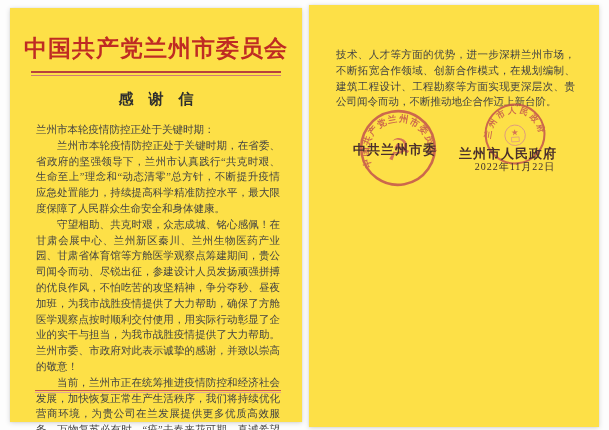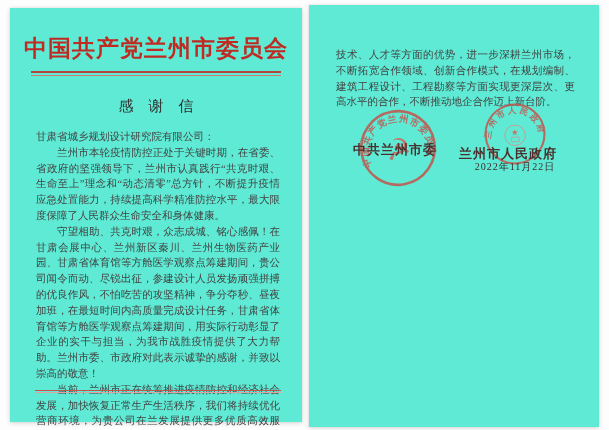--- a/index.html
+++ b/index.html
@@ -2,38 +2,38 @@
 <html><head>
 <meta charset="utf-8">
 <style>
   html,body{margin:0;padding:0;}
   body{
     width:609px;height:430px;position:relative;overflow:hidden;
     background:#fdfdfd;
     font-family:"Liberation Serif","DejaVu Serif",serif;
   }
   .page{
-    position:absolute;background:#5eead4;
+    position:absolute;background:#fde047;
     box-shadow:0 1px 5px rgba(0,0,0,.16), 0 0 1px rgba(0,0,0,.12);
   }
   .page-left{left:10px;top:8px;width:292px;height:414px;}
   .page-right{left:309px;top:5px;width:290px;height:422px;}
 
   .org-header{
     margin-top:25px;text-align:center;
     font-size:23px;font-weight:bold;color:#bf2b23;letter-spacing:1px;
     white-space:nowrap;
   }
   .header-rule{
     margin:7px 21px 0 21px;height:2px;
     border-top:2px solid #b8423c;border-bottom:1px solid #cf7b75;
   }
   .letter-title{
-    margin-top:21px;text-align:center;
-    font-size:15px;font-weight:normal;color:#2e2e2e;
+    margin-top:14px;text-align:center;
+    font-size:15px;font-weight:bold;color:#2e2e2e;
     letter-spacing:15px;text-indent:15px;white-space:nowrap;
   }
   .body-text{
     margin:13px 22px 0 26px;
     font-size:10.5px;line-height:15.8px;color:#434343;
     text-align:justify;
   }
   .body-text p{margin:0;text-indent:2em;}
   .body-text p.salutation{text-indent:0;}
   .bottom-rule{
@@ -63,31 +63,31 @@
   }
 </style>
 </head>
 <body>
 
 <div class="page page-left">
   <div class="org-header">中国共产党兰州市委员会</div>
   <div class="header-rule"></div>
   <div class="letter-title">感谢信</div>
   <div class="body-text">
-    <p class="salutation">甘肃省城乡规划设计研究院有限公司：</p>
+    <p class="salutation">兰州市本轮疫情防控正处于关键时期：</p>
     <p>兰州市本轮疫情防控正处于关键时期，在省委、省政府的坚强领导下，兰州市认真践行“共克时艰、生命至上”理念和“动态清零”总方针，不断提升疫情应急处置能力，持续提高科学精准防控水平，最大限度保障了人民群众生命安全和身体健康。</p>
-    <p>守望相助、共克时艰，众志成城、铭心感佩！在甘肃会展中心、兰州新区秦川、兰州生物医药产业园、甘肃省体育馆等方舱医学观察点筹建期间，贵公司闻令而动、尽锐出征，参建设计人员发扬顽强拼搏的优良作风，不怕吃苦的攻坚精神，争分夺秒、昼夜加班，在最短时间内高质量完成设计任务，甘肃省体育馆等方舱医学观察点筹建期间，用实际行动彰显了企业的实干与担当，为我市战胜疫情提供了大力帮助。兰州市委、市政府对此表示诚挚的感谢，并致以崇高的敬意！</p>
+    <p>守望相助、共克时艰，众志成城、铭心感佩！在甘肃会展中心、兰州新区秦川、兰州生物医药产业园、甘肃省体育馆等方舱医学观察点筹建期间，贵公司闻令而动、尽锐出征，参建设计人员发扬顽强拼搏的优良作风，不怕吃苦的攻坚精神，争分夺秒、昼夜加班，为我市战胜疫情提供了大力帮助，确保了方舱医学观察点按时顺利交付使用，用实际行动彰显了企业的实干与担当，为我市战胜疫情提供了大力帮助。兰州市委、市政府对此表示诚挚的感谢，并致以崇高的敬意！</p>
     <p>当前，兰州市正在统筹推进疫情防控和经济社会发展，加快恢复正常生产生活秩序，我们将持续优化营商环境，为贵公司在兰发展提供更多优质高效服务。万物复苏必有时，“疫”去春来花可期，真诚希望甘肃省城乡规划设计研究院有限公司继续发挥</p>
   </div>
   <div class="bottom-rule"></div>
 </div>
 
 <div class="page page-right">
   <div class="continuation">
-    <p>技术、人才等方面的优势，进一步深耕兰州市场，不断拓宽合作领域、创新合作模式，在规划编制、建筑工程设计、工程勘察等方面实现更深层次、更高水平的合作，不断推动地企合作迈上新台阶。</p>
+    <p>技术、人才等方面的优势，进一步深耕兰州市场，不断拓宽合作领域、创新合作模式，在规划编制、建筑工程设计、工程勘察等方面实现更深层次、贵公司闻令而动，不断推动地企合作迈上新台阶。</p>
   </div>
 
   <div class="seal-block">
 
     <svg class="seal seal-party" viewBox="0 0 100 100">
       <defs>
         <path id="arc-party" d="M 13,64 A 38,38 0 1 1 87,64" fill="none"></path>
       </defs>
       <circle cx="50" cy="50" r="46" fill="none" stroke="#c4544d" stroke-width="3.2"></circle>
       <text font-size="11.5" font-weight="bold" fill="#c4544d" letter-spacing="1.5">

